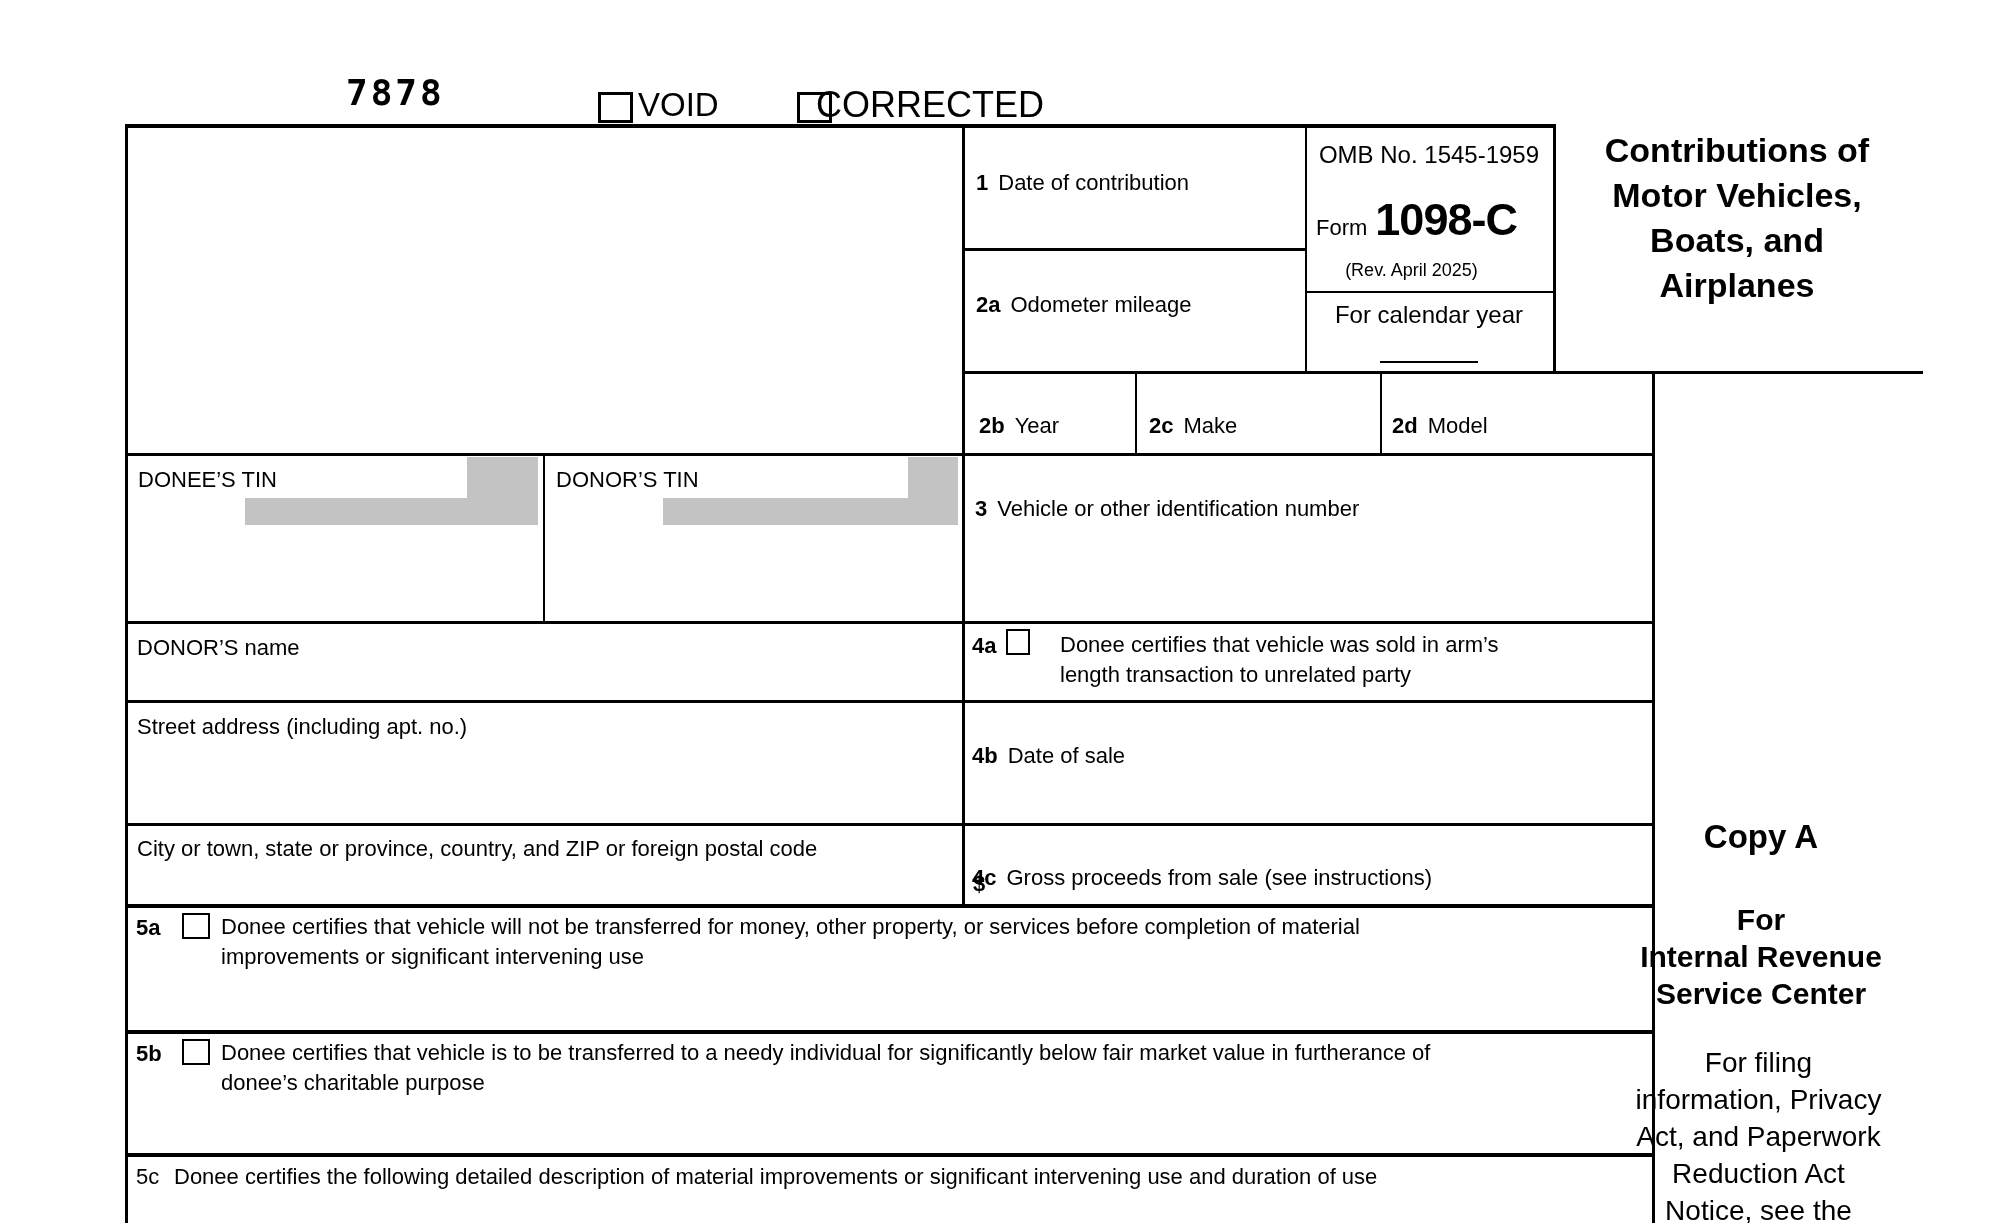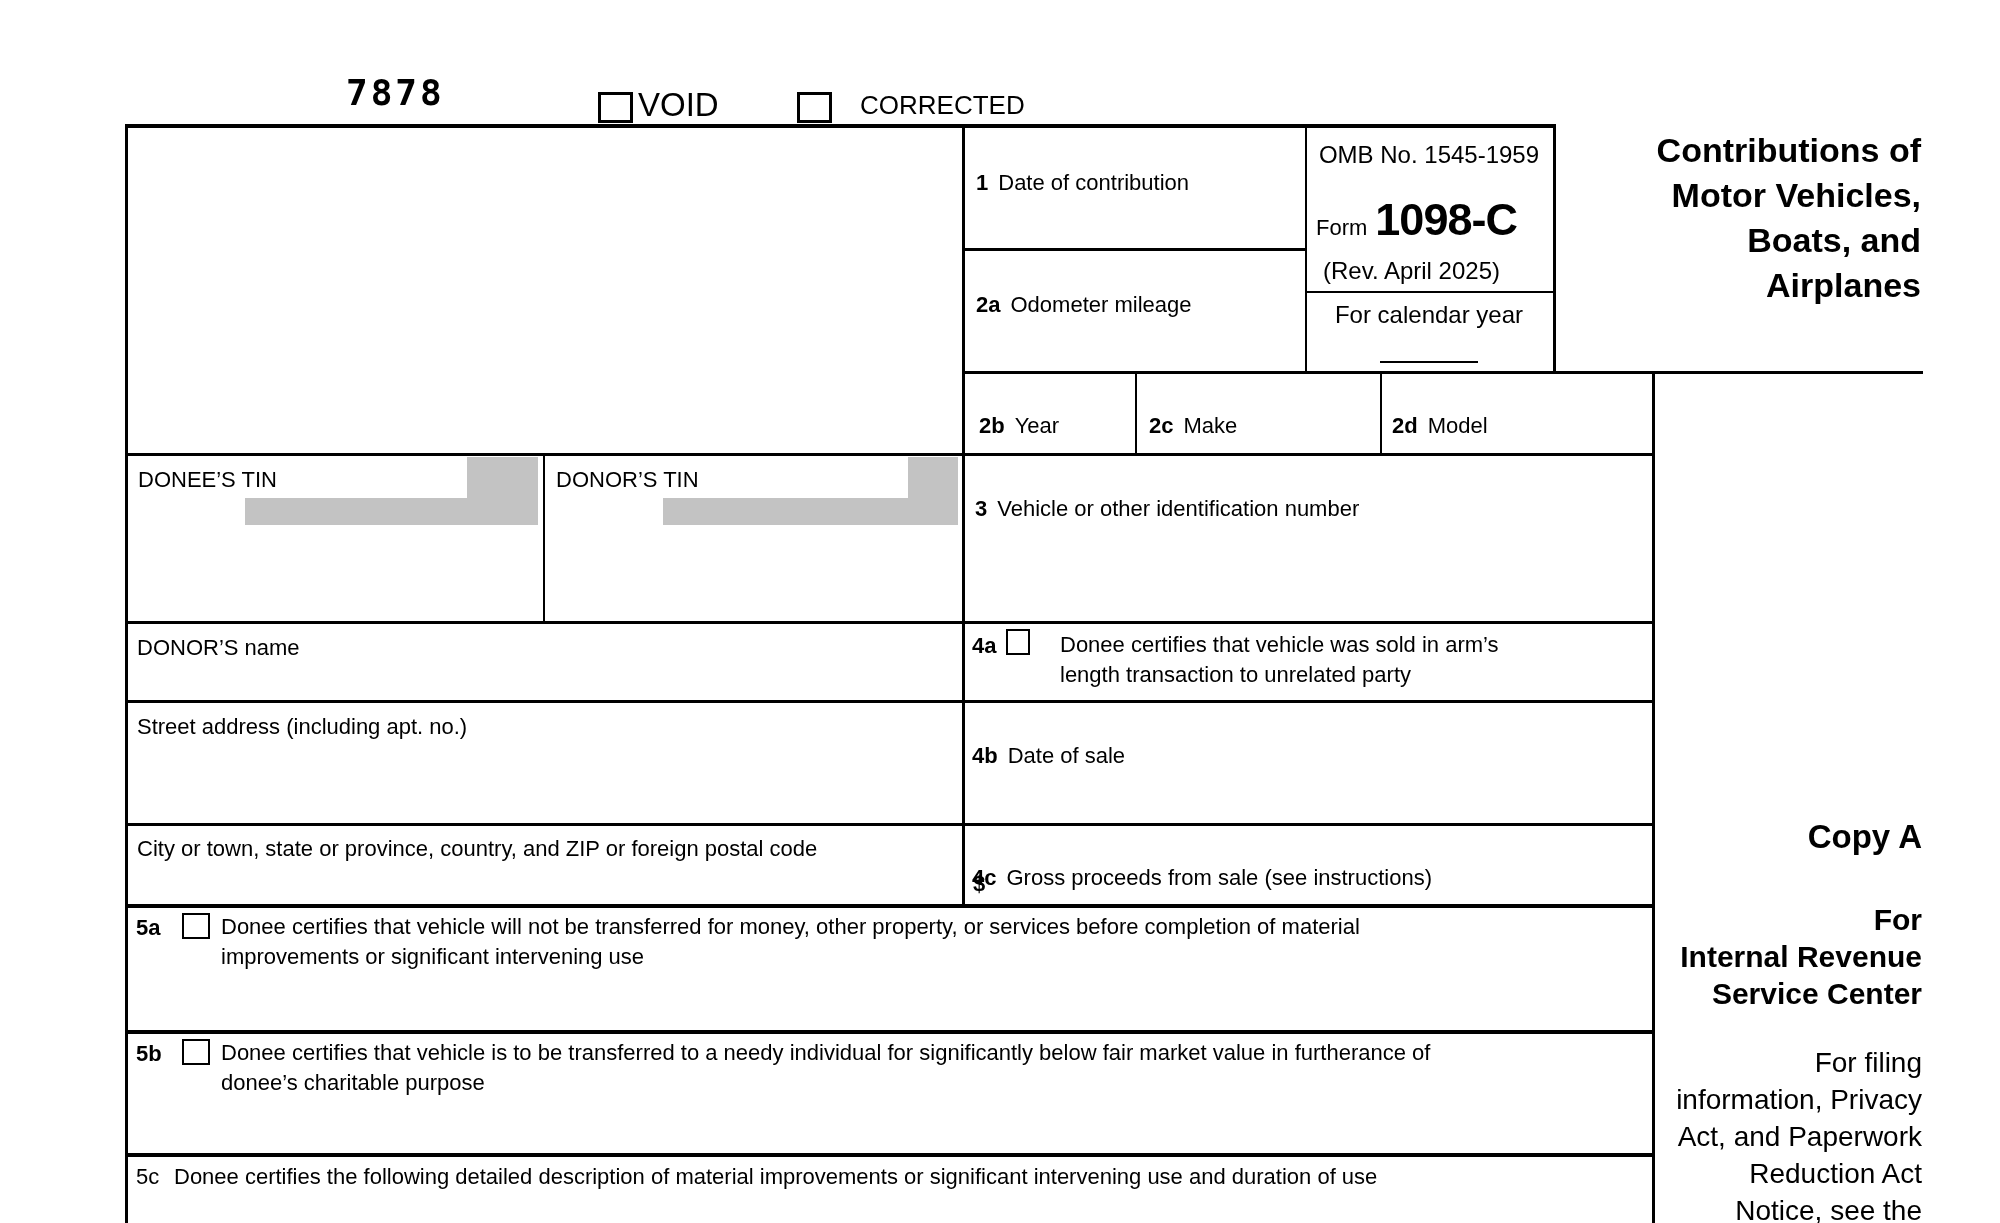--- a/index.html
+++ b/index.html
@@ -7,34 +7,34 @@
   #canvas{position:relative;width:2000px;height:1223px;background:#fff;
           font-family:"Liberation Sans",sans-serif;color:#000;overflow:hidden}
   .ln{position:absolute;background:#000}
   .shade{position:absolute}
   .lbl{position:absolute;font-size:22px;line-height:29px;white-space:pre-line}
   .n{font-weight:700;margin-right:10px}
   .cb{position:absolute;border:2px solid #000;background:#fff}
   .cbL{position:absolute;border:3px solid #000;background:#fff}
   .field{position:absolute}
   .center{text-align:center}
-  .right{text-align:right}
+  .right{text-align:center}
 </style>
 </head>
 <body>
 
 <div id="canvas">
 
   <div class="lbl" style="left:346px;top:78px;font-family:'DejaVu Sans Mono',monospace;font-weight:700;font-size:36px;letter-spacing:3px">7878</div>
 
   <div class="cbL" style="left:598px;top:92px;width:35px;height:31px"></div>
   <div class="lbl" style="left:638px;top:86px;font-size:33px;line-height:38px">VOID</div>
 
   <div class="cbL" style="left:797px;top:92px;width:35px;height:31px"></div>
-  <div class="lbl" style="left:860px;top:86px;font-size:26px;line-height:38px">CORRECTED</div>
+  <div class="lbl" style="left:816px;top:86px;font-size:36px;line-height:38px">CORRECTED</div>
 
   <div class="ln" style="left:125px;top:124px;width:1431px;height:4px"></div>
   <div class="ln" style="left:125px;top:124px;width:3px;height:1099px"></div>
   <div class="ln" style="left:962px;top:124px;width:3px;height:782px"></div>
   <div class="ln" style="left:543px;top:455px;width:2px;height:168px"></div>
   <div class="ln" style="left:1305px;top:124px;width:2px;height:249px"></div>
   <div class="ln" style="left:1553px;top:124px;width:3px;height:249px"></div>
   <div class="ln" style="left:1135px;top:373px;width:2px;height:82px"></div>
   <div class="ln" style="left:1380px;top:373px;width:2px;height:82px"></div>
   <div class="ln" style="left:1652px;top:371px;width:3px;height:852px"></div>
@@ -83,21 +83,21 @@
   </div>
   <div class="field" style="left:968px;top:292px;width:335px;height:76px"></div>
 
   <div class="lbl center" style="left:1305px;top:140px;width:248px;font-size:24px">OMB No. 1545-1959</div>
 
   <div style="position:absolute;left:1316px;top:194px;width:232px;display:flex;align-items:baseline;gap:8px">
     <span style="font-size:22px">Form</span>
     <span style="font-size:45px;font-weight:700;letter-spacing:-1px">1098-C</span>
   </div>
 
-  <div class="lbl center" style="left:1305px;top:256px;width:213px;font-size:24px">(Rev. April 2025)</div>
+  <div class="lbl center" style="left:1305px;top:256px;width:213px;font-size:18px">(Rev. April 2025)</div>
 
   <div class="lbl center" style="left:1305px;top:300px;width:248px;font-size:24px">For calendar year</div>
   <div class="field" style="left:1380px;top:330px;width:98px;height:30px"></div>
 
   <div class="lbl right" style="left:1553px;top:128px;width:368px;font-size:34px;line-height:45px;font-weight:700">Contributions of
 Motor Vehicles,
 Boats, and
 Airplanes</div>
 
   <div class="lbl" style="left:979px;top:382px">

